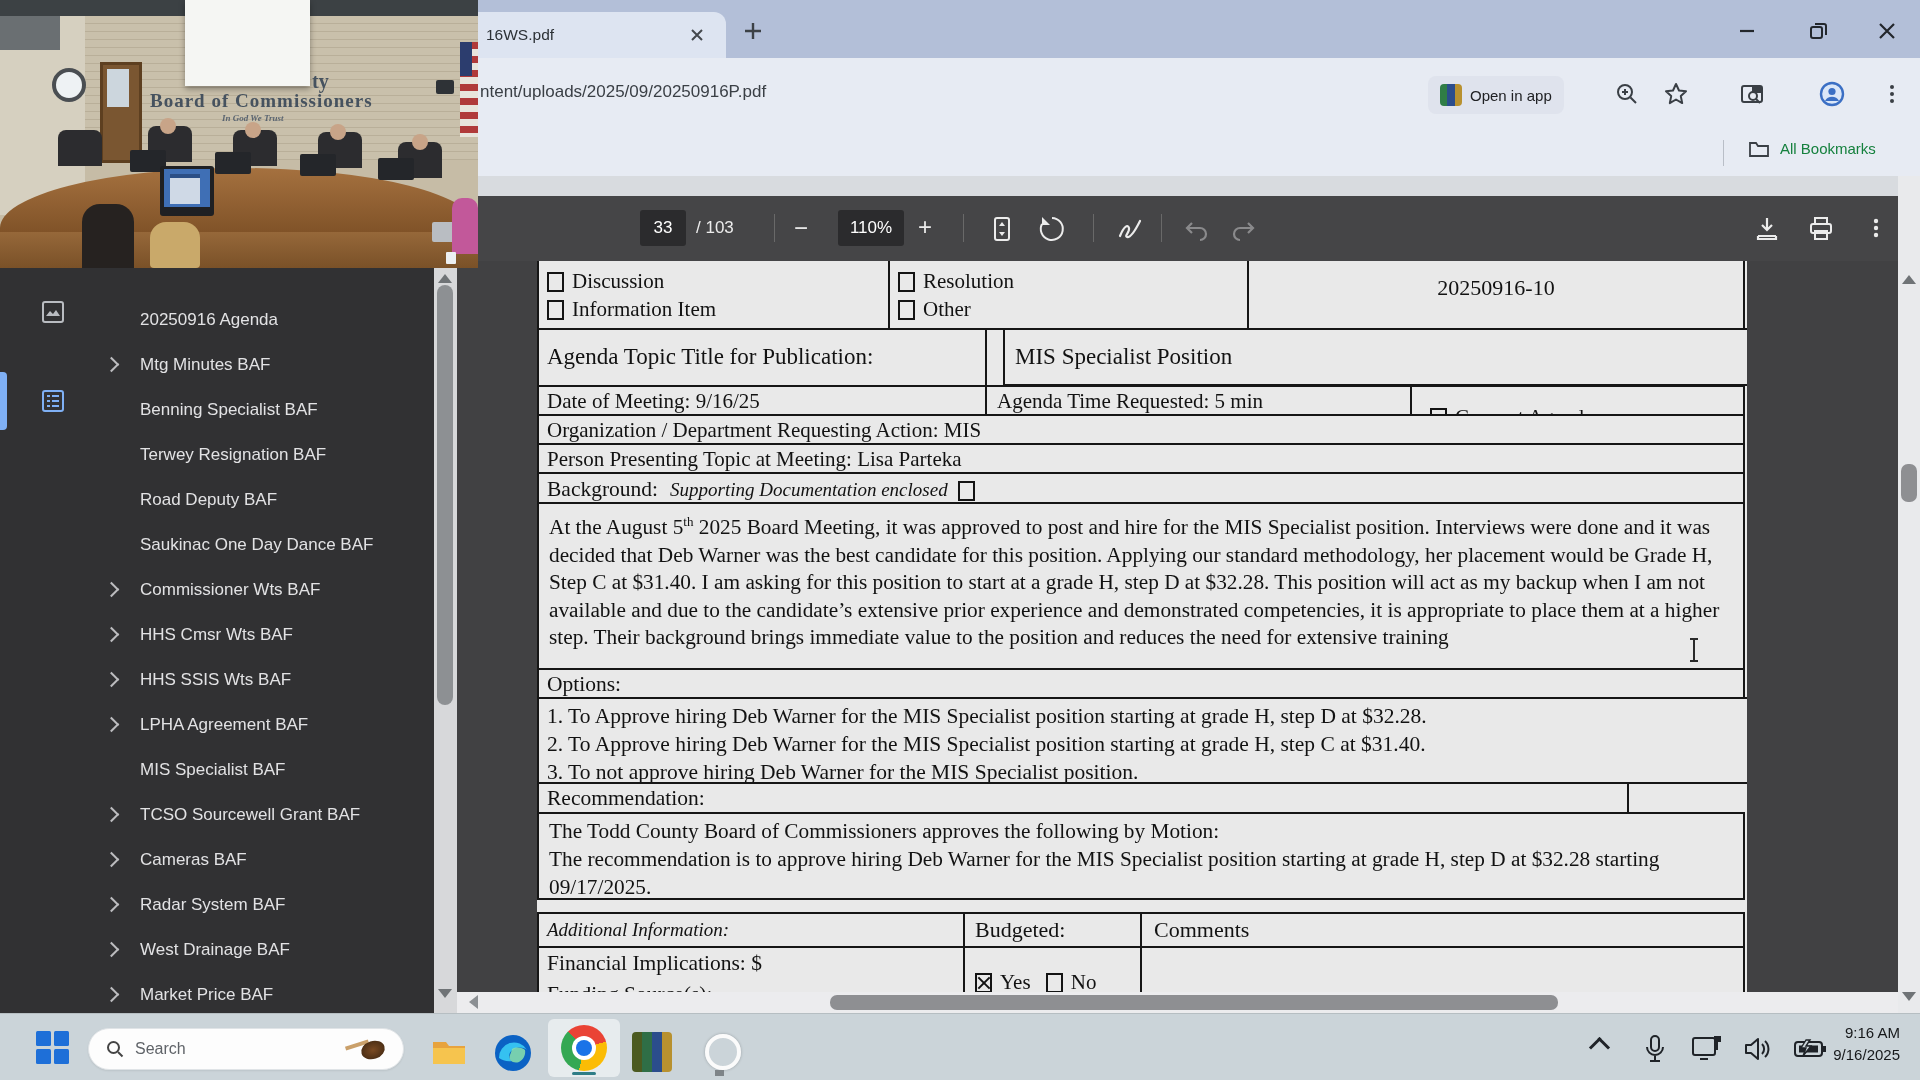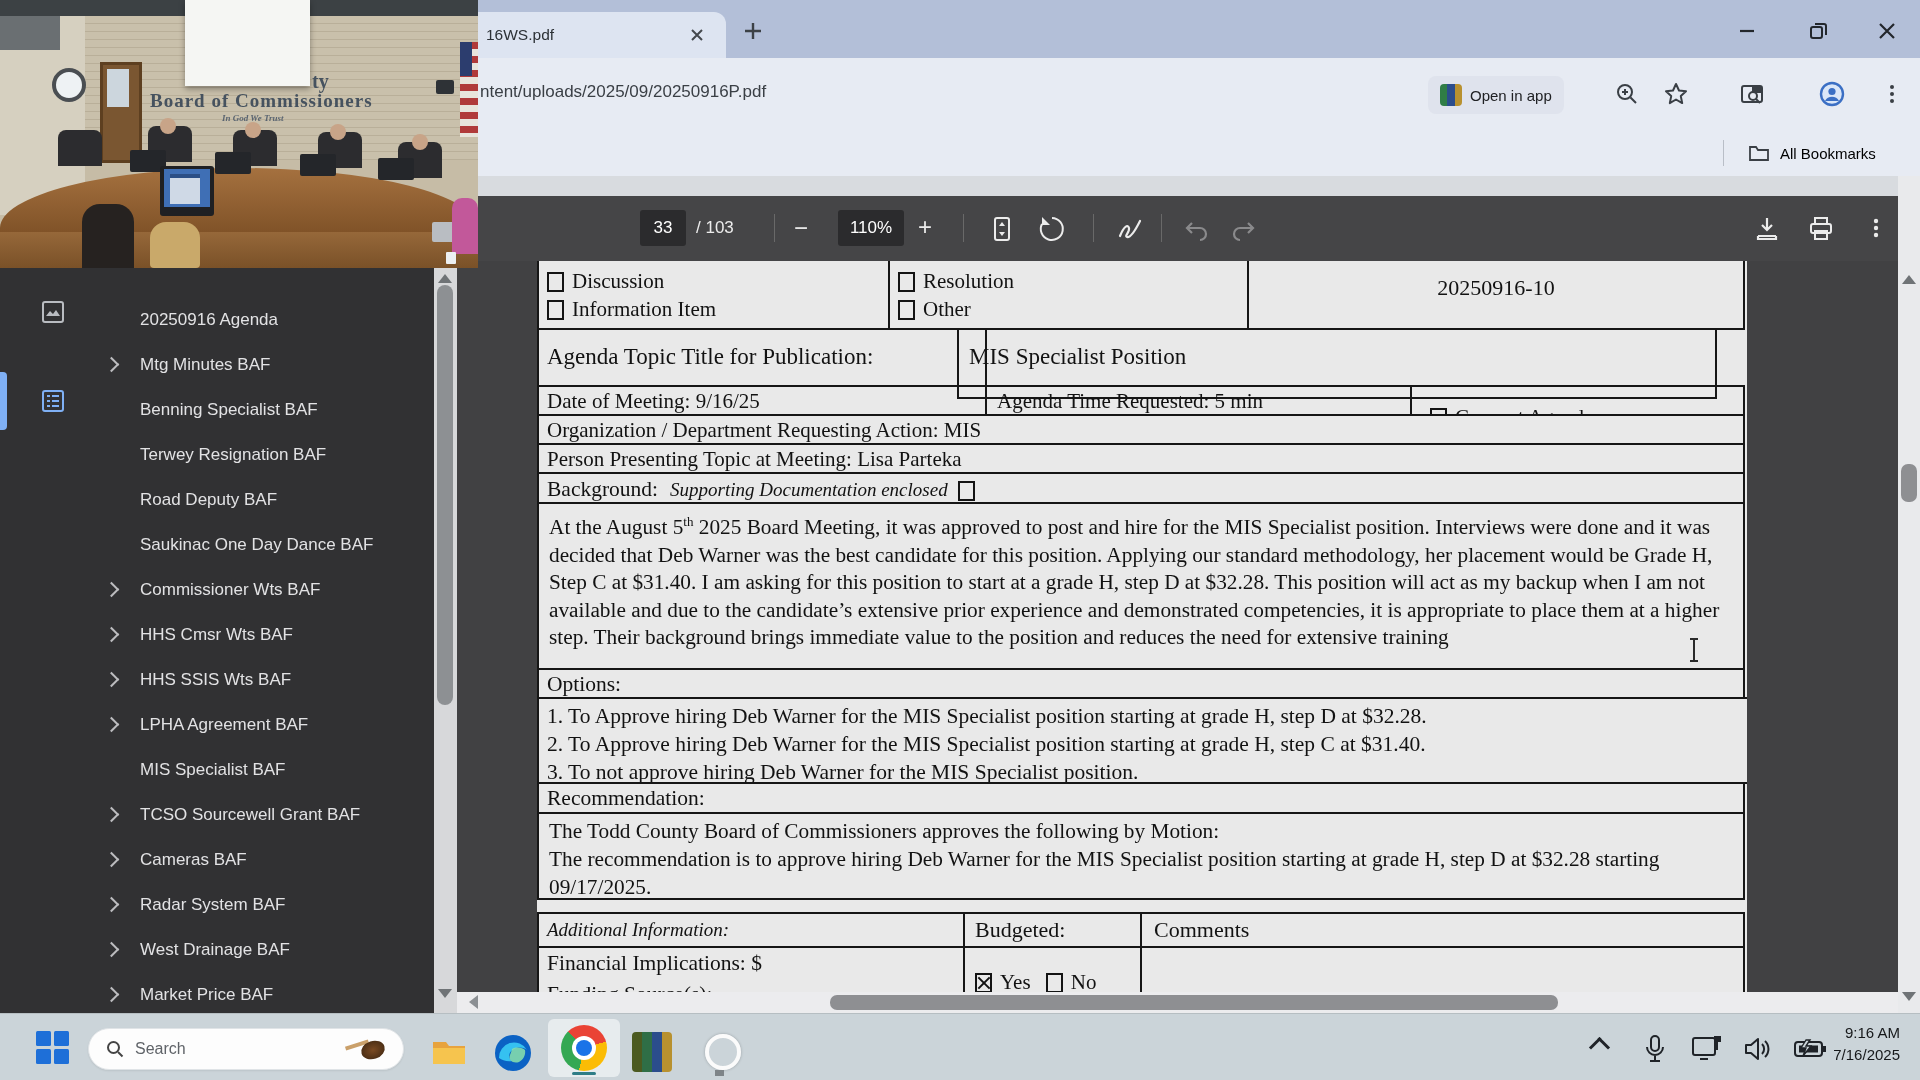--- a/index.html
+++ b/index.html
@@ -16,21 +16,21 @@
   .wctl{top:16px;width:30px;height:30px;color:#23272c;}
   .toolbar{left:0;top:58px;width:1920px;height:72px;background:#e7ebf3;}
   .urltext{left:480px;top:24px;font-size:17px;color:#3a3f45;}
   .chip{left:1428px;top:18px;height:38px;padding:0 12px;display:flex;align-items:center;gap:8px;
     background:#dfe3ed;border-radius:8px;font-size:15px;color:#202124;}
   .chip-ico{width:22px;height:22px;border-radius:4px;
     background:linear-gradient(90deg,#2f7d46 0 34%,#2b4d8c 34% 67%,#b8912f 67% 100%);}
   .tb-ico{top:22px;width:28px;height:28px;}
   .bookmarks{left:0;top:130px;width:1920px;height:46px;background:#e7ebf3;border-bottom:1px solid #c9cdd6;}
   .bm-div{left:1723px;top:10px;width:1px;height:26px;background:#b9bec7;}
-  .allbm{left:1748px;top:10px;height:26px;display:flex;align-items:center;gap:10px;font-size:15px;color:#000000;}
+  .allbm{left:1748px;top:10px;height:26px;display:flex;align-items:flex-start;gap:10px;font-size:15px;color:#15803d;}
 
   
   .topstrip{left:457px;top:176px;width:1463px;height:20px;background:#d8dbdf;}
   .pdfbar{left:457px;top:196px;width:1463px;height:65px;background:#454547;}
   .pgbox{left:183px;top:14px;width:46px;height:36px;background:#2b2b2d;border-radius:3px;
     color:#fff;font-size:17px;text-align:center;line-height:36px;}
   .pdftext{color:#ececec;font-size:17px;}
   .vdiv{top:18px;width:1px;height:28px;background:#696969;}
   .zoombox{left:381px;top:14px;width:66px;height:36px;background:#2b2b2d;border-radius:3px;
     color:#fff;font-size:17px;text-align:center;line-height:36px;}
@@ -340,21 +340,21 @@
         <div class="ser" style="margin-top:3px"><span class="cb"></span><span>Other</span></div>
       </div>
     </div>
     <div class="cell" style="left:710px;top:-4px;width:498px;height:73px;text-align:center">
       <div class="serb" style="margin-top:16px;font-size:22px">20250916-10</div>
     </div>
 
     <div class="cell" style="left:0;top:67px;width:450px;height:59px">
       <div class="serb" style="font-size:23px;padding:14px 0 0 8px">Agenda Topic Title for Publication:</div>
     </div>
-    <div class="cell" style="left:420px;top:67px;width:760px;height:71px">
+    <div class="cell" style="left:466px;top:67px;width:760px;height:58px">
       <div class="serb" style="font-size:23px;padding:14px 0 0 10px">MIS Specialist Position</div>
     </div>
 
     <div class="cell" style="left:0;top:124px;width:450px;height:31px">
       <div class="ser" style="padding:2px 0 0 8px">Date of Meeting: 9/16/25</div>
     </div>
     <div class="cell" style="left:448px;top:124px;width:427px;height:31px">
       <div class="ser" style="padding:2px 0 0 10px">Agenda Time Requested: 5 min</div>
     </div>
     <div class="cell" style="left:873px;top:124px;width:335px;height:31px">
@@ -387,21 +387,21 @@
       <div class="serb" style="padding:2px 0 0 8px">Options:</div>
     </div>
     <div class="cell" style="left:0;top:436px;width:1228px;height:87px">
       <div style="padding:3px 0 0 8px;line-height:28px">
         <div class="serb">1. To Approve hiring Deb Warner for the MIS Specialist position starting at grade H, step D at $32.28.</div>
         <div class="serb">2. To Approve hiring Deb Warner for the MIS Specialist position starting at grade H, step C at $31.40.</div>
         <div class="serb">3. To not approve hiring Deb Warner for the MIS Specialist position.</div>
       </div>
     </div>
 
-    <div class="cell" style="left:0;top:521px;width:1208px;height:32px">
+    <div class="cell" style="left:0;top:521px;width:1092px;height:32px">
       <div class="serb" style="padding:2px 0 0 8px">Recommendation:</div>
     </div>
     <div class="cell" style="left:0;top:551px;width:1208px;height:88px">
       <div class="ser" style="padding:3px 10px 0 10px;line-height:28px;font-size:21.3px">
         <div>The Todd County Board of Commissioners approves the following by Motion:</div>
         <div>The recommendation is to approve hiring Deb Warner for the MIS Specialist position starting at grade H, step D at $32.28 starting 09/17/2025.</div>
       </div>
     </div>
 
     <div class="cell" style="left:0;top:651px;width:428px;height:36px">
@@ -535,21 +535,21 @@
       <path d="M20 10 a7 7 0 0 1 0 10 M23 7 a11 11 0 0 1 0 16" fill="none" stroke="#1f2328" stroke-width="2"></path>
       </svg>
     <svg class="abs tray" style="left:1792px" width="36" height="30" viewBox="0 0 36 30">
       <rect x="3" y="8" width="27" height="14" rx="3" fill="none" stroke="#1f2328" stroke-width="2"></rect>
       <rect x="30" y="12" width="4" height="6" fill="#1f2328"></rect>
       <rect x="7" y="11.5" width="19" height="7" fill="#1f2328"></rect>
       <path d="M14 6 l-5 8 h5 l-3 8 8 -10 h-5 l4 -6 z" fill="#cbd4d9" stroke="#1f2328" stroke-width="1.4"></path>
       </svg>
     <div class="abs clockblk">
       <div>9:16 AM</div>
-      <div>7/16/2025</div>
+      <div>9/16/2025</div>
     </div>
   </div>
 
   <div class="abs ibeam">
     <i></i>
       <s style="top:0"></s>
       <s style="bottom:0"></s>
   </div>
 </div>
 

